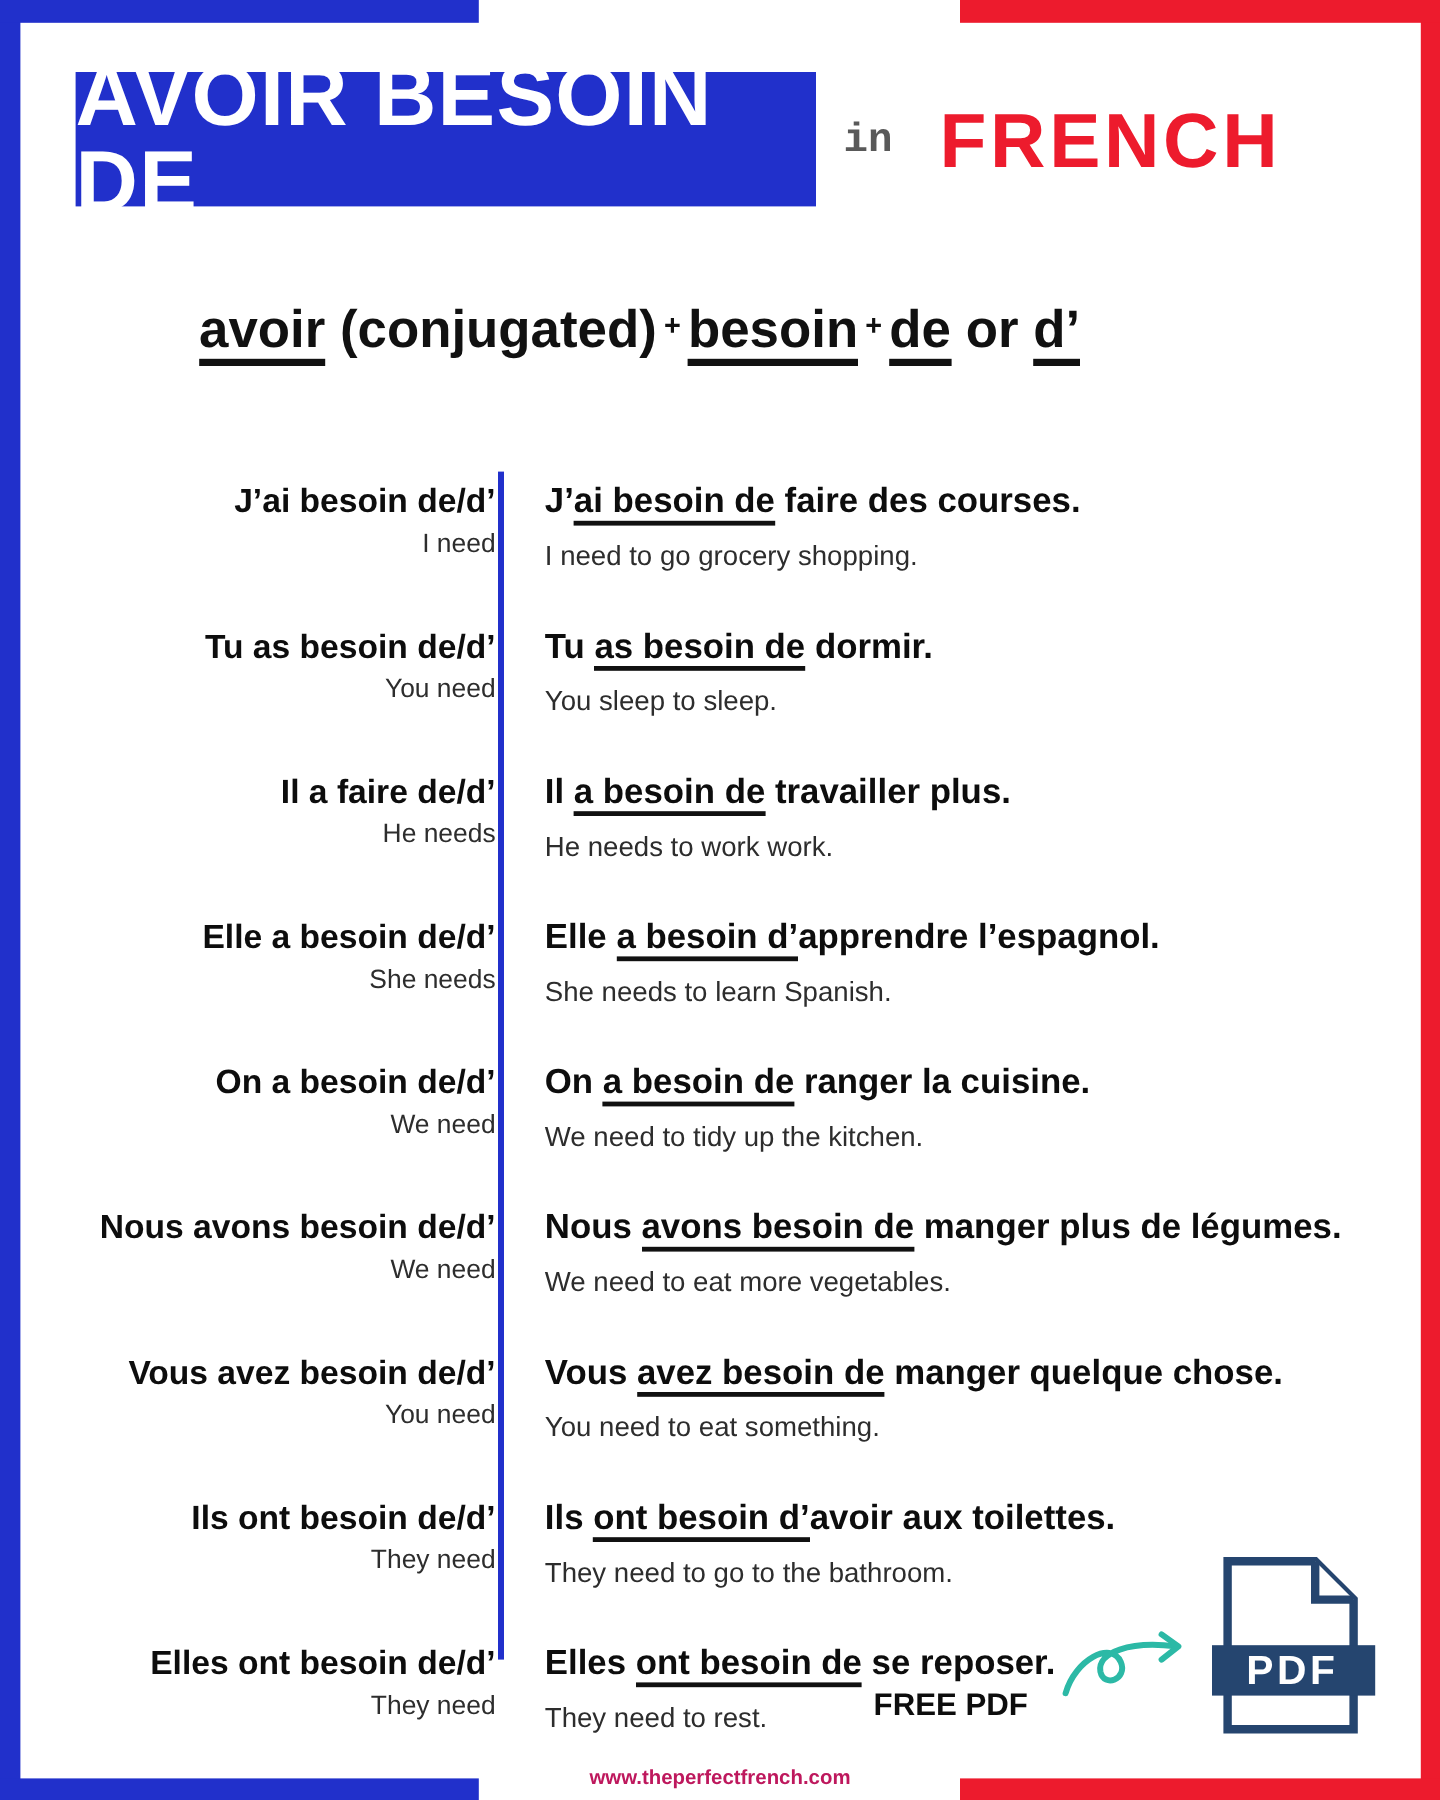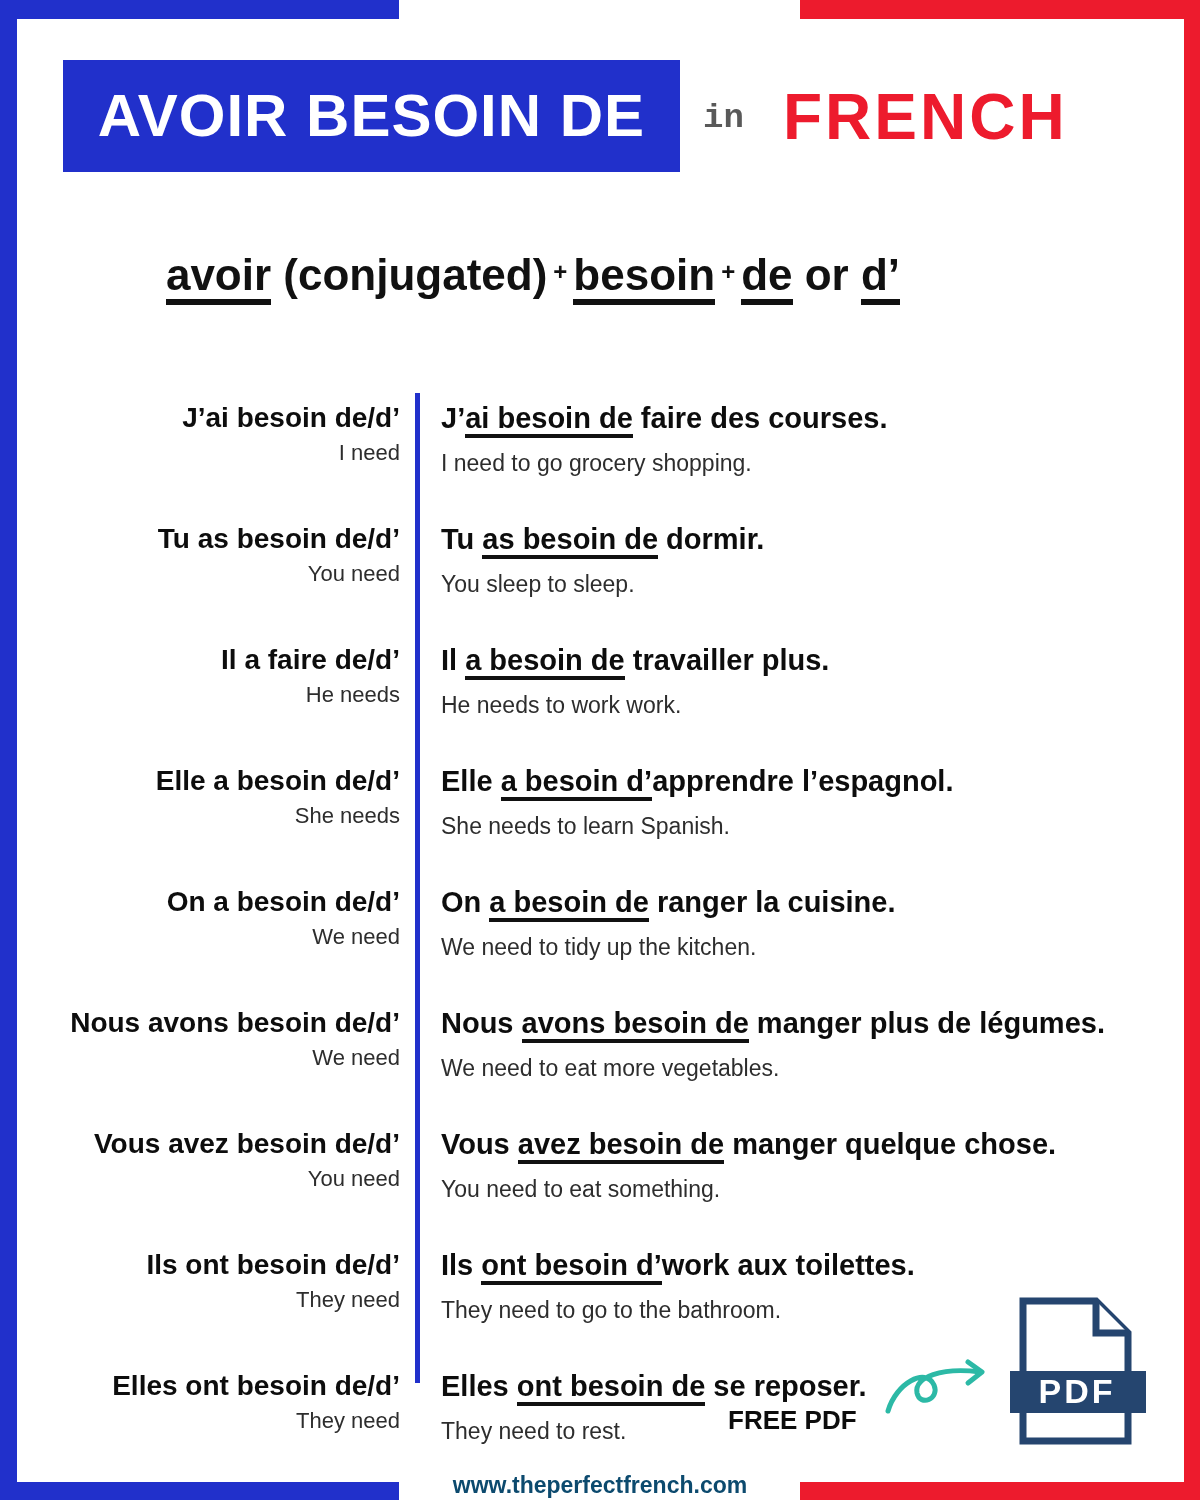--- a/index.html
+++ b/index.html
@@ -19,51 +19,51 @@
   #frame-bottom-blue { left:0; top:1482px; width:399px; height:18px; }
   #frame-right-red   { left:1184px; top:0; width:16px; height:1500px; }
   #frame-top-red     { left:800px; top:0; width:400px; height:19px; }
   #frame-bottom-red  { left:800px; top:1482px; width:400px; height:18px; }
   
   #title-box {
     left:63px; top:60px; width:617px; height:112px;
     background:#2130CB; display:flex; align-items:center; justify-content:center;
   }
   #title-box .t {
-    color:#ffffff; font-weight:bold; font-size:60px; letter-spacing:1px; line-height:1;
+    color:#ffffff; font-weight:bold; font-size:72px; letter-spacing:1px; line-height:1;
   }
   #header-in {
     left:703px; top:101px; font-size:34px; font-weight:bold; color:#595959; line-height:34px;font-family:Liberation Mono, monospace;
   }
   #header-lang {
     left:783px; top:86px; font-size:64px; font-weight:bold; color:#ED1B2D;
     letter-spacing:3px; line-height:62px;
   }
   
   #formula {
     left:17px; top:244px; width:1032px; text-align:center;
     font-size:44px; font-weight:bold; color:#111; line-height:56px; white-space:nowrap;
   }
   #formula .fu { border-bottom:6px solid #111; }
   #formula .plus { font-size:24px; vertical-align:10px; padding:0 6px; }
   
   #rows { left:0; top:400px; width:1160px; }
-  .row { display:grid; grid-template-columns:400px auto; column-gap:41px; margin-bottom:43px; }
+  .row { display:grid; grid-template-columns:400px auto; column-gap:41px; margin-bottom:43px;padding-left:13px; }
   .cell-left  { text-align:right; }
   .fr-line { font-size:28px; font-weight:bold; color:#0d0d0d; line-height:36px; white-space:nowrap; }
   .en-line { font-size:22px; color:#2d2d2d; line-height:30px; margin-top:2px; }
   .ex-line { font-size:29px; font-weight:bold; color:#0d0d0d; line-height:36px; white-space:nowrap; }
   .ex-line .u { border-bottom:4px solid #111; }
   .ex-en   { font-size:23px; color:#2d2d2d; line-height:30px; margin-top:12px; }
   #divider { left:415px; top:393px; width:5px; height:990px; background:#2130CB; }
   
   #free-pdf { left:728px; top:1400px; font-size:26px; font-weight:bold; color:#0d0d0d; line-height:40px; }
   #arrow-wrap { left:882px; top:1356px; width:120px; height:66px; }
   #pdf-wrap { left:1008px; top:1296px; width:140px; height:152px; }
-  #site-url { left:0; top:1472px; width:1200px; text-align:center; font-size:23px; font-weight:bold; color:#0c4a6e; }
+  #site-url { left:0; top:1472px; width:1200px; text-align:center; font-size:17px; font-weight:bold; color:#be185d; }
 </style>
 </head>
 <body>
 
 <div class="bar blue" id="frame-left-blue"></div>
 <div class="bar blue" id="frame-top-blue"></div>
 <div class="bar blue" id="frame-bottom-blue"></div>
 <div class="bar red" id="frame-right-red"></div>
 <div class="bar red" id="frame-top-red"></div>
 <div class="bar red" id="frame-bottom-red"></div>
@@ -156,21 +156,21 @@
       <div class="ex-en">You need to eat something.</div>
     </div>
   </div>
 
   <div class="row">
     <div class="cell-left">
       <div class="fr-line">Ils ont besoin de/d’</div>
       <div class="en-line">They need</div>
     </div>
     <div class="cell-right">
-      <div class="ex-line"><span>Ils </span><span class="u">ont besoin d’</span><span>work aux toilettes.</span></div>
+      <div class="ex-line"><span>Ils </span><span class="u">ont besoin d’</span><span>avoir aux toilettes.</span></div>
       <div class="ex-en">They need to go to the bathroom.</div>
     </div>
   </div>
 
   <div class="row">
     <div class="cell-left">
       <div class="fr-line">Elles ont besoin de/d’</div>
       <div class="en-line">They need</div>
     </div>
     <div class="cell-right">

